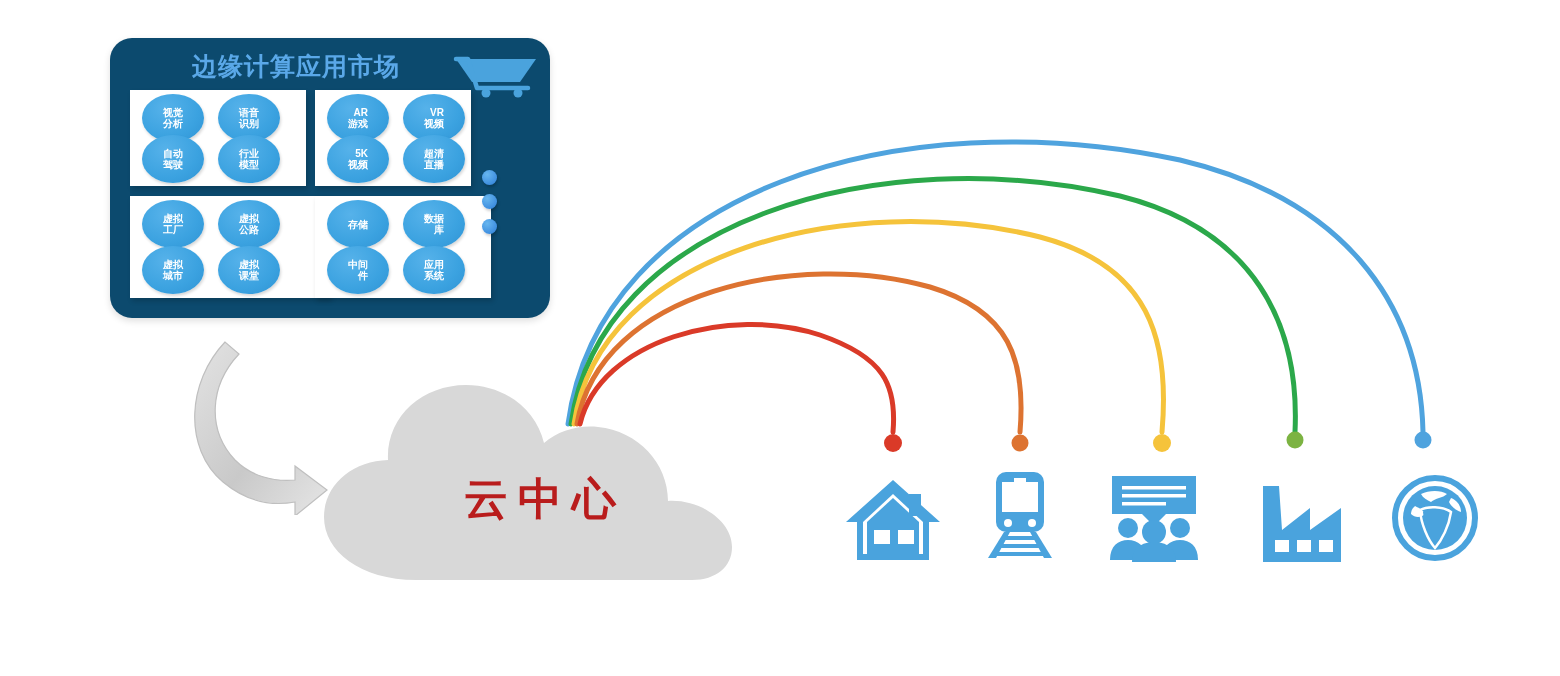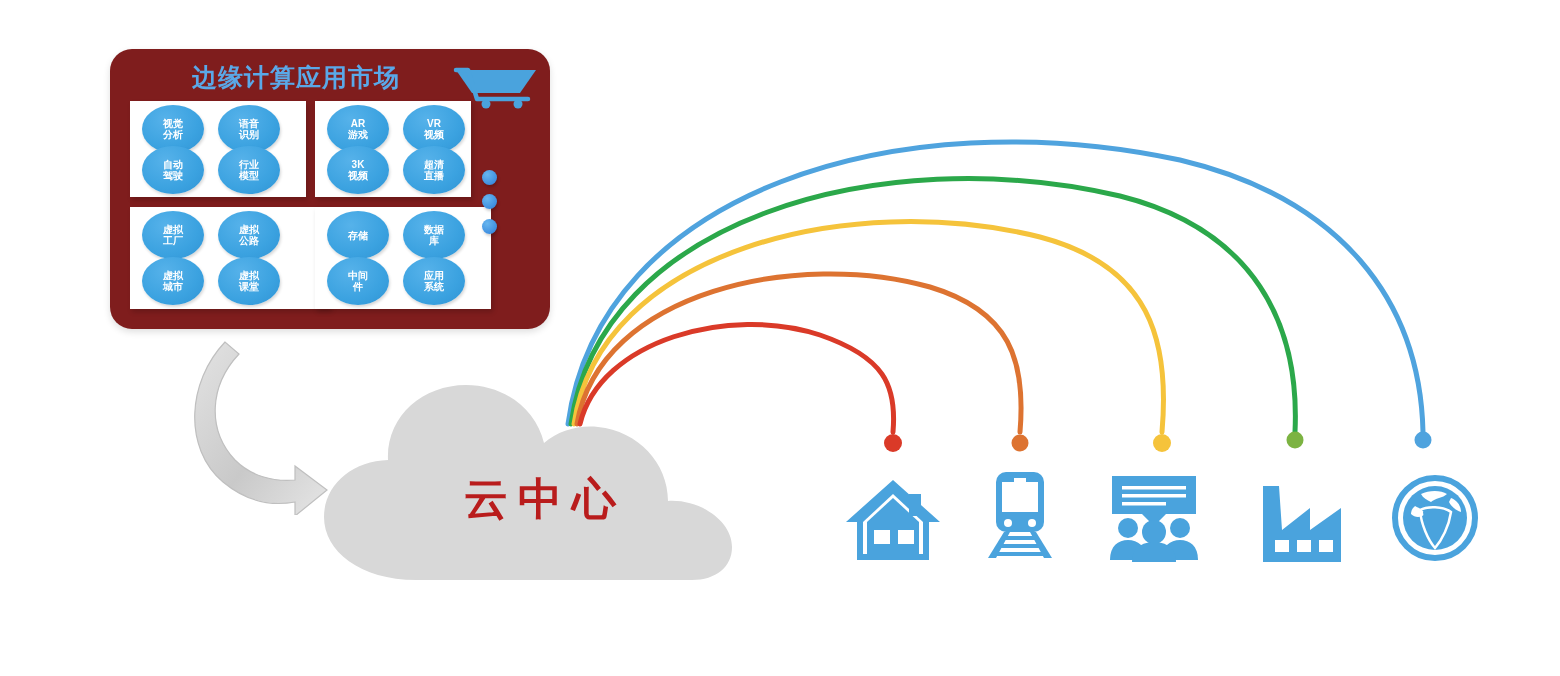--- a/index.html
+++ b/index.html
@@ -15,24 +15,24 @@
     width: 1560px;
     height: 676px;
     background: #ffffff;
     overflow: hidden;
   }
 
   
   #market-panel {
     position: absolute;
     left: 110px;
-    top: 49px;
+    top: 38px;
     width: 440px;
     height: 280px;
-    background: #7f1d1d;
+    background: #0c4a6e;
     border-radius: 22px;
     box-shadow: 0 3px 7px rgba(0,0,0,0.13);
   }
   #market-title {
     position: absolute;
     left: 26px;
     top: 12px;
     width: 320px;
     text-align: center;
     font-size: 25px;
@@ -70,21 +70,21 @@
     border-radius: 50%;
     background: radial-gradient(ellipse at 38% 30%, #56b2ea 0%, #3ba2e0 60%, #2f93d4 100%);
     box-shadow: 1px 2px 3px rgba(0,0,0,0.16);
     color: #ffffff;
     font-size: 10px;
     font-weight: bold;
     line-height: 11px;
     display: flex;
     align-items: center;
     justify-content: center;
-    text-align: center;
+    text-align: right;
     white-space: pre-line;
   }
   .bubble.p0 { left: 12px; top: 4px; }
   .bubble.p1 { left: 88px; top: 4px; }
   .bubble.p2 { left: 12px; top: 45px; }
   .bubble.p3 { left: 88px; top: 45px; }
   .card.tall .bubble.p2,
   .card.tall .bubble.p3 { top: 50px; }
 
   .pager-dot {
@@ -210,21 +210,21 @@
 模型</div>
       </div>
     </div>
 
     <div class="card" id="card-1">
       <div class="bubble-grid">
         <div class="bubble p0">AR
 游戏</div>
         <div class="bubble p1">VR
 视频</div>
-        <div class="bubble p2">3K
+        <div class="bubble p2">5K
 视频</div>
         <div class="bubble p3">超清
 直播</div>
       </div>
     </div>
 
     <div class="card tall" id="card-2">
       <div class="bubble-grid">
         <div class="bubble p0">虚拟
 工厂</div>

